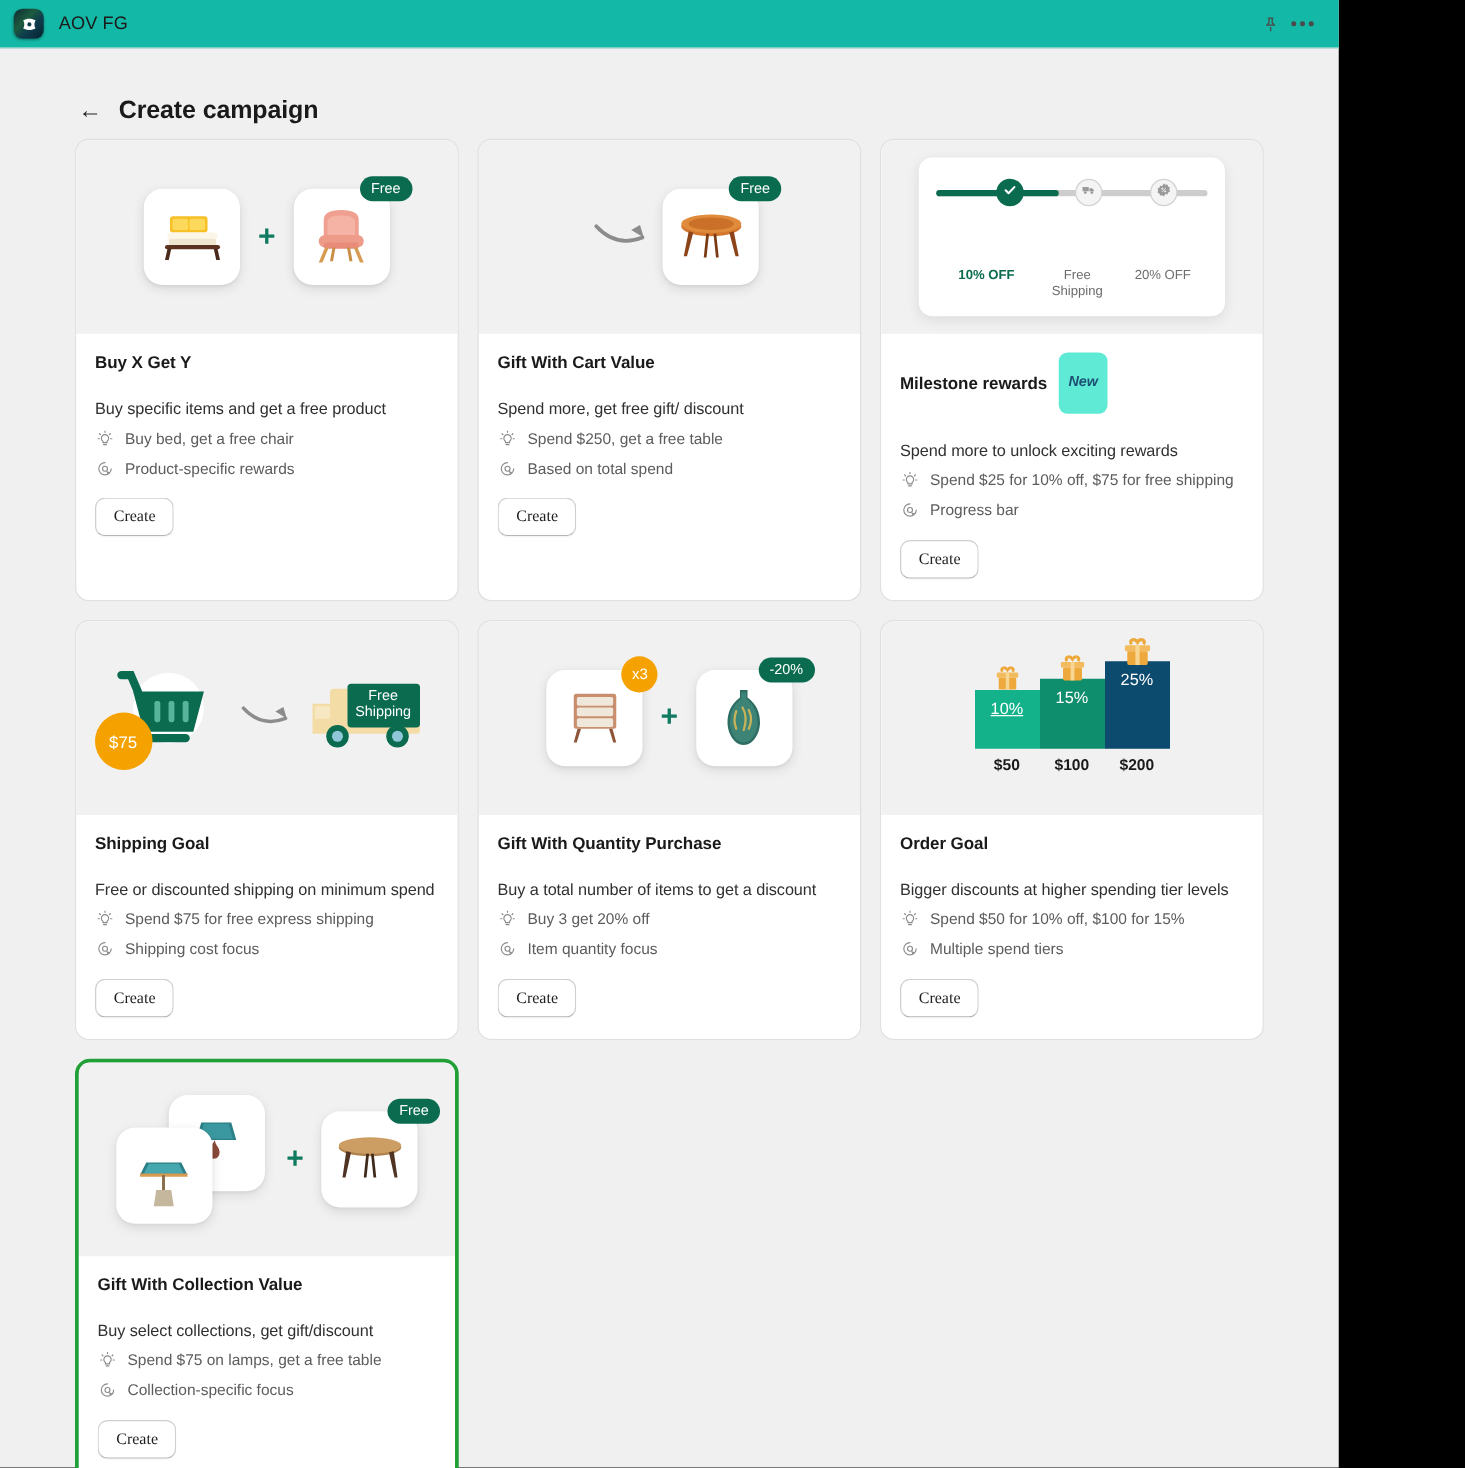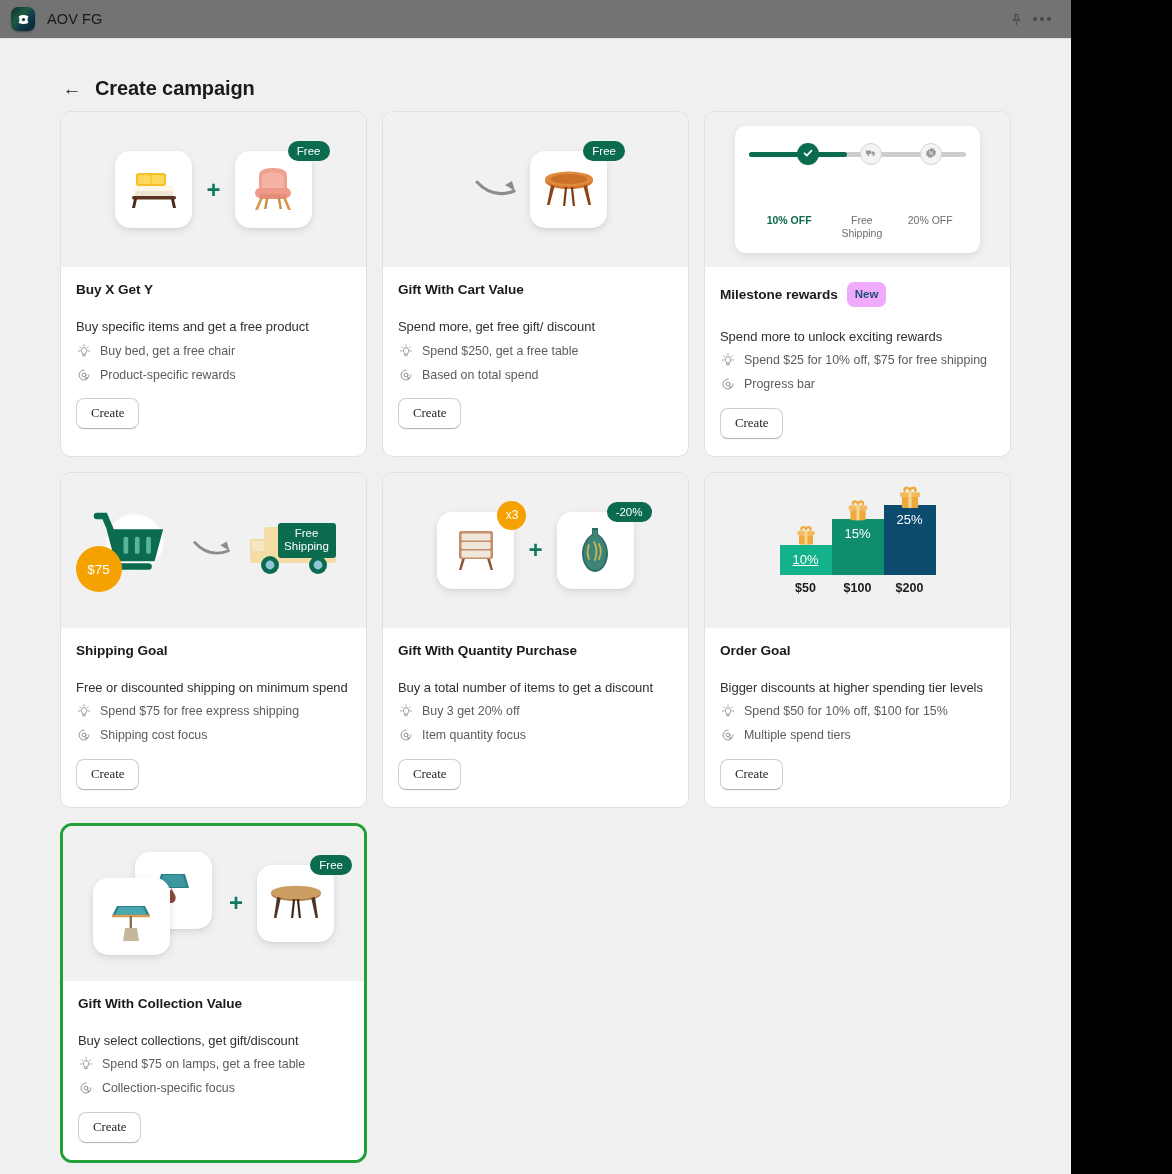--- a/index.html
+++ b/index.html
@@ -16,21 +16,21 @@
     position: absolute;
     left: 0; top: 0;
     width: 1071px;
     height: 1174px;
     background: #f0f0f0;
   }
 
   
   .topbar {
     height: 39px;
-    background: #737373;
+    background: #14b8a6;
     border-bottom: 1px solid #e3e3e3;
     display: flex;
     align-items: center;
     padding: 0 16px 0 11px;
   }
   .app-badge {
     width: 24px; height: 24px;
     border-radius: 7px;
     background: linear-gradient(135deg, #0d2b33 0%, #1d5b3f 38%, #0e3b4d 62%, #06212c 100%);
     display: flex; align-items: center; justify-content: center;
@@ -109,27 +109,28 @@
 
   .body { padding: 15px 15px 17px 15px; background:#fff; }
   .c-title-row { display: flex; align-items: center; gap: 9px; }
   .c-title {
     font-size: 13.6px;
     font-weight: bold;
     color: #1a1a1a;
     letter-spacing: -0.05px;
   }
   .badge-new {
-    background: #f0abfc;
+    background: #5eead4;
     color: #1c4f72;
     font-size: 11.5px;
     font-weight: bold;
     border-radius: 7px;
-    padding: 6px 8px;
+    padding: 18px 8px;
     line-height: 1.1;
+    font-style: italic;
   }
   .c-sub {
     margin-top: 22px;
     font-size: 13px;
     color: #303030;
     letter-spacing: -0.05px;
   }
   .feat {
     display: flex;
     align-items: center;
@@ -586,21 +587,21 @@
           <span>Item quantity focus</span>
         </div>
         <button class="btn-create">Create</button>
       </div>
     </div>
 
     <div class="card">
       <div class="art">
         <div class="bars">
           <div class="bar-col">
-            <div class="bar" style="height:30px;background:#14b28a;text-decoration:underline;">
+            <div class="bar" style="height:47px;background:#14b28a;text-decoration:underline;">
               <span class="gift">
                 <svg width="24" height="24" viewBox="0 0 24 24">
                   <path d="M8 6.4c-2.4-3 2-4.6 4-1.4 2-3.2 6.4-1.6 4 1.4" fill="none" stroke="#eda93c" stroke-width="2.2"></path>
                   <rect x="3.4" y="7" width="17.2" height="4.2" rx="1" fill="#f2bc5e"></rect>
                   <rect x="5" y="11.2" width="14" height="9.4" rx="1" fill="#eda93c"></rect>
                   <rect x="10.6" y="7" width="2.8" height="13.6" fill="#f7d694"></rect>
                 </svg>
               </span>
               <span>10%</span>
             </div>

